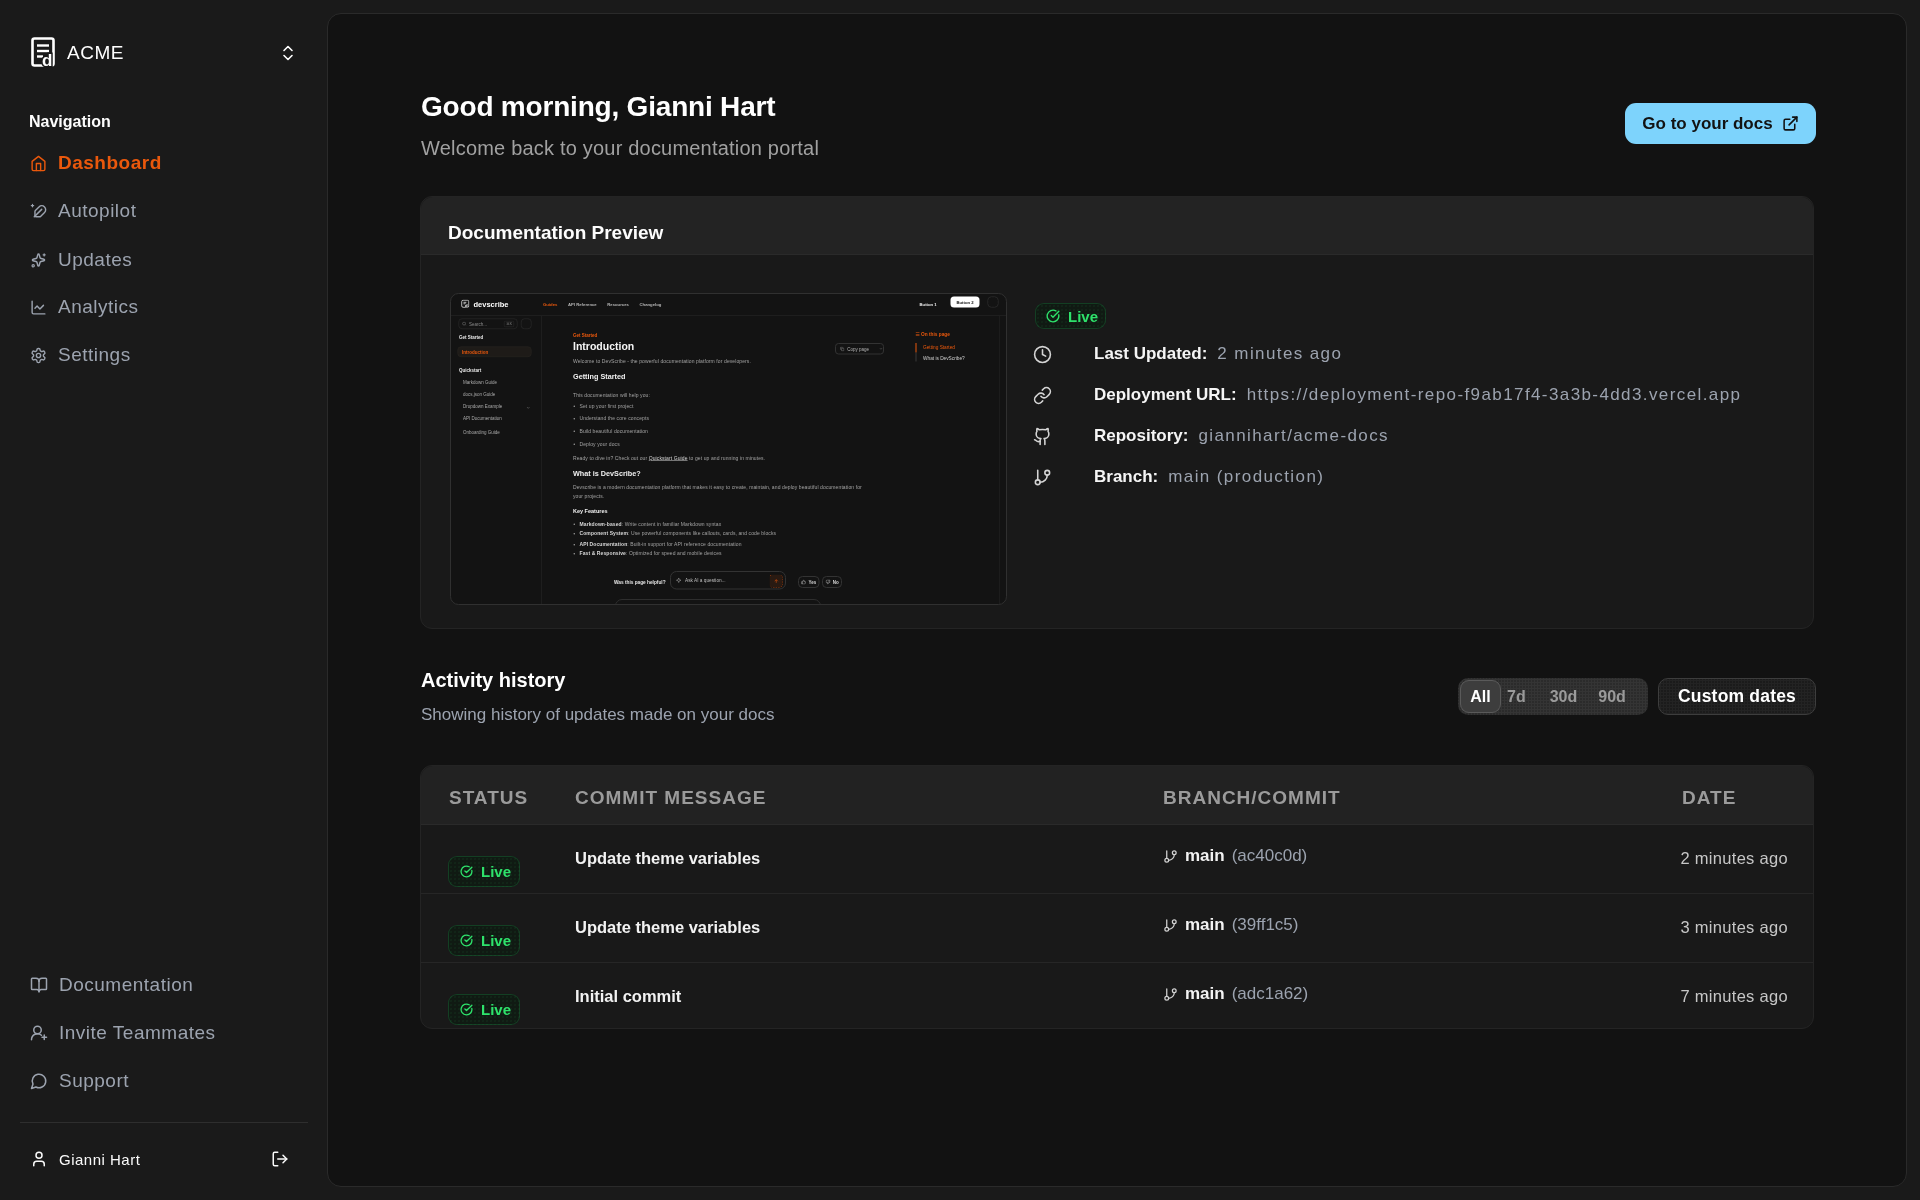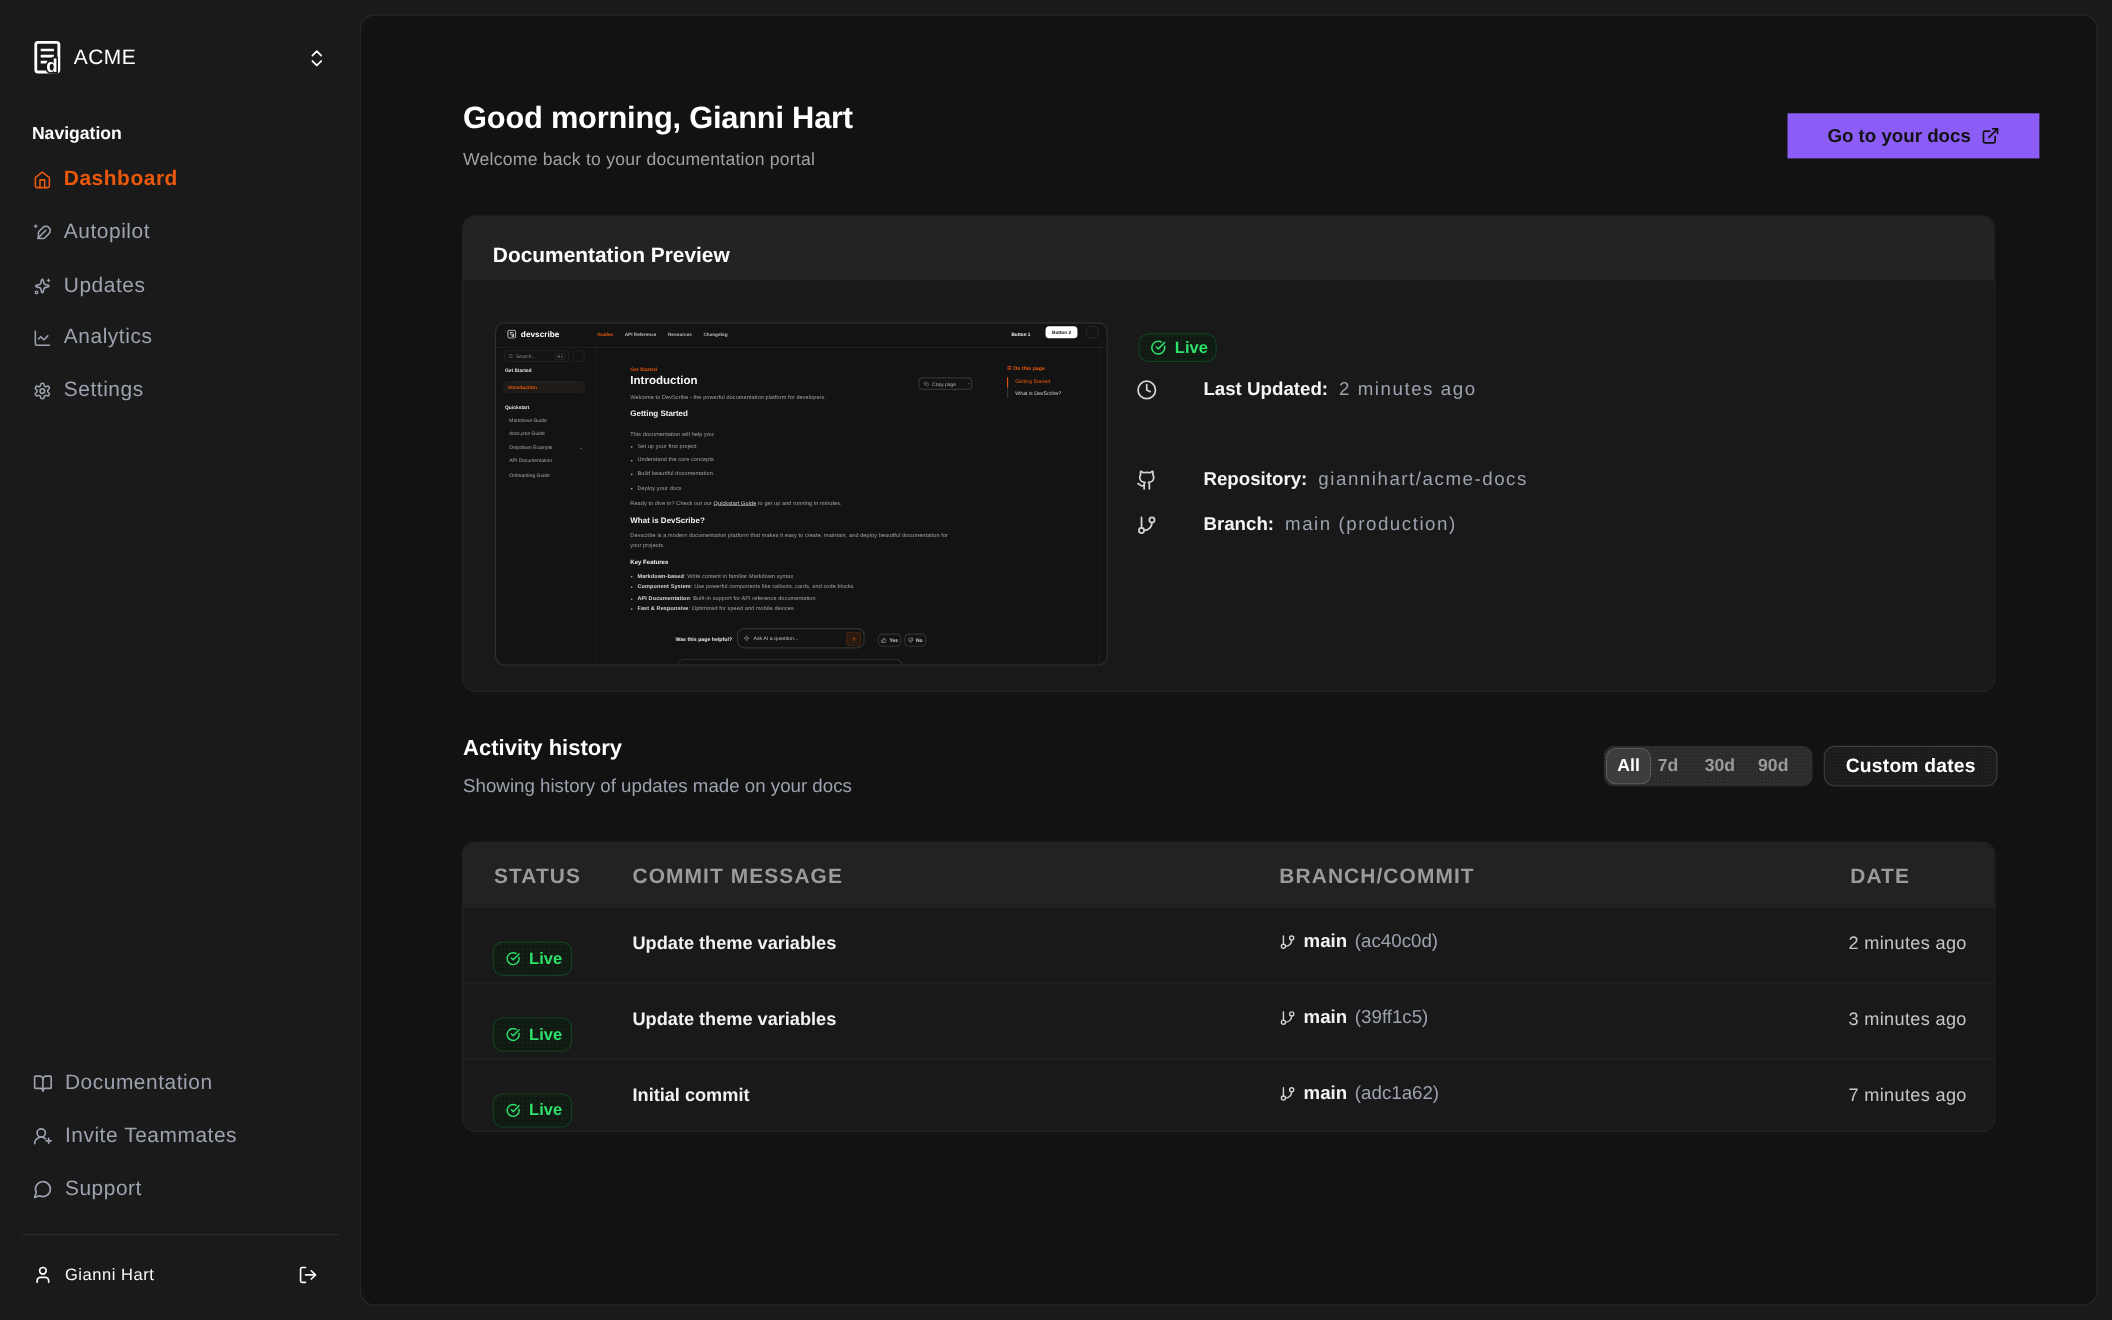--- a/index.html
+++ b/index.html
@@ -24,22 +24,22 @@
   .nav-item svg { flex:none; }
   .nav-item.active { color:#ea580c; font-weight:700; }
   .divider { position:absolute; left:20px; top:1122px; width:288px; height:1px; background:#2e2e2e; }
   .user-row { position:absolute; left:30px; top:1147px; height:24px; display:flex; align-items:center; gap:11px; font-size:15px; letter-spacing:.5px; color:#fafafa; }
   .logout { position:absolute; left:271px; top:1150px; }
 
   
   .panel { position:absolute; left:327px; top:13px; width:1580px; height:1174px;
     background:#121212; border:1px solid #2a2a2a; border-radius:14px; }
   .h1 { position:absolute; left:93px; top:77px; font-size:28px; font-weight:700; letter-spacing:-.2px; color:#fff; }
-  .sub1 { position:absolute; left:93px; top:123px; font-size:16px; letter-spacing:.2px; color:#a1a1a1; }
-  .go-docs { position:absolute; left:1297px; top:89px; width:229px; height:41px; background:#8b5cf6; border-radius:0;
+  .sub1 { position:absolute; left:93px; top:123px; font-size:20px; letter-spacing:.2px; color:#a1a1a1; }
+  .go-docs { position:absolute; left:1297px; top:89px; width:191px; height:41px; background:#7dd3fc; border-radius:11px;
     display:flex; align-items:center; justify-content:center; gap:9px; color:#121212; font-size:17px; font-weight:700; }
 
   
   .card { position:absolute; left:92px; top:182px; width:1394px; height:433px; background:#191919;
     border:1px solid #242424; border-radius:12px; }
   .card-head { position:absolute; left:0; top:0; width:100%; height:58px; background:#232323; border-radius:12px 12px 0 0;
     border-bottom:1px solid #2a2a2a; }
   .card-title { position:absolute; left:27px; top:25px; font-size:19px; font-weight:700; color:#fdfdfd; }
 
   
@@ -356,20 +356,28 @@
       Live
     </div>
     <div class="inforow" style="top:147px;">
       <svg width="19" height="19" viewBox="0 0 24 24" fill="none" stroke="#d4d4d4" stroke-width="2" stroke-linecap="round" stroke-linejoin="round">
           <circle cx="12" cy="12" r="10"></circle>
           <polyline points="12 6 12 12 16 14"></polyline>
         </svg>
       <span class="lbl">Last Updated:</span>
         <span class="val">2 minutes ago</span>
     </div>
+    <div class="inforow" style="top:188px;">
+      <svg width="19" height="19" viewBox="0 0 24 24" fill="none" stroke="#d4d4d4" stroke-width="2" stroke-linecap="round" stroke-linejoin="round">
+          <path d="M10 13a5 5 0 0 0 7.54.54l3-3a5 5 0 0 0-7.07-7.07l-1.72 1.71"></path>
+          <path d="M14 11a5 5 0 0 0-7.54-.54l-3 3a5 5 0 0 0 7.07 7.07l1.71-1.71"></path>
+        </svg>
+      <span class="lbl">Deployment URL:</span>
+        <span class="val">https://deployment-repo-f9ab17f4-3a3b-4dd3.vercel.app</span>
+    </div>
     <div class="inforow" style="top:229px;">
       <svg width="19" height="19" viewBox="0 0 24 24" fill="none" stroke="#d4d4d4" stroke-width="2" stroke-linecap="round" stroke-linejoin="round">
           <path d="M15 22v-4a4.8 4.8 0 0 0-1-3.5c3 0 6-2 6-5.5.08-1.25-.27-2.48-1-3.5.28-1.15.28-2.35 0-3.5 0 0-1 0-3 1.5-2.64-.5-5.36-.5-8 0C6 2 5 2 5 2c-.3 1.15-.3 2.35 0 3.5A5.403 5.403 0 0 0 4 9c0 3.5 3 5.5 6 5.5-.39.49-.68 1.05-.85 1.65-.17.6-.22 1.23-.15 1.85v4"></path>
           <path d="M9 18c-4.51 2-5-2-7-2"></path>
         </svg>
       <span class="lbl">Repository:</span>
         <span class="val">giannihart/acme-docs</span>
     </div>
     <div class="inforow" style="top:270px;">
       <svg width="19" height="19" viewBox="0 0 24 24" fill="none" stroke="#d4d4d4" stroke-width="2" stroke-linecap="round" stroke-linejoin="round">

